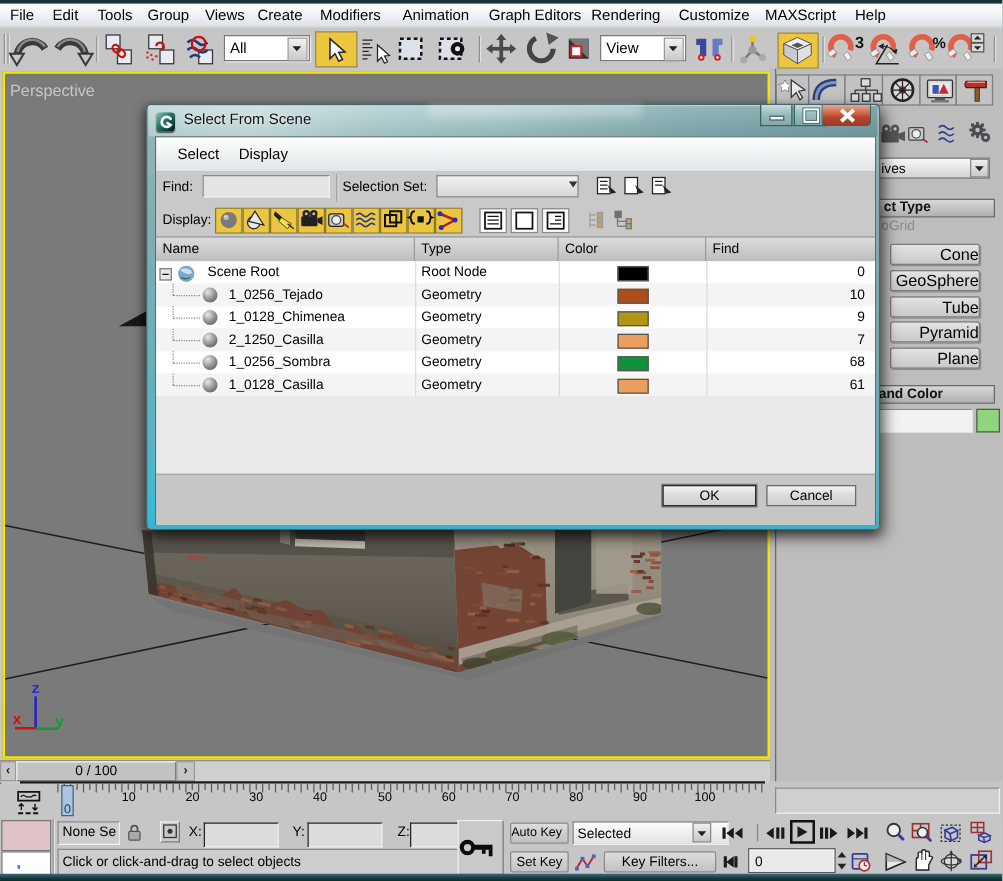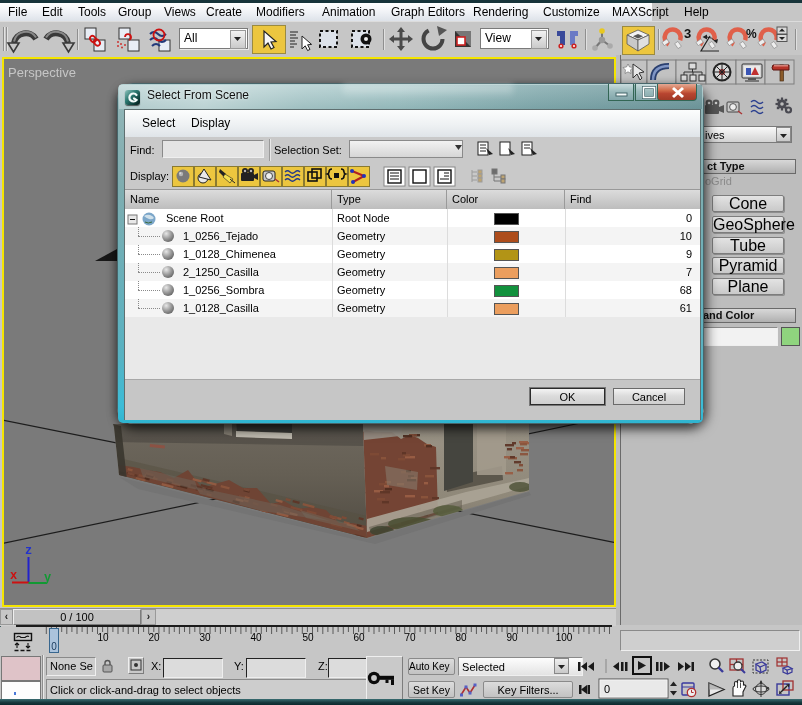--- a/index.html
+++ b/index.html
@@ -1,38 +1,38 @@
 <!DOCTYPE html>
 <html><head><meta charset="utf-8"><style>
 html,body{margin:0;padding:0}
 #root{position:relative;width:802px;height:705px;background:#c6c6c6;font-family:"Liberation Sans",sans-serif;overflow:hidden}
 .abs{position:absolute}
 
 #topstrip{left:0;top:0;width:802px;height:3px;background:#17343a}
-#menubar{left:0;top:3px;width:652px;height:18px;background:linear-gradient(#ffffff,#f2f4f7 45%,#dde2e9);font-size:12px;color:#000;white-space:nowrap}
+#menubar{left:0;top:3px;width:802px;height:18px;background:linear-gradient(#ffffff,#f2f4f7 45%,#dde2e9);font-size:12px;color:#000;white-space:nowrap}
 #menubar span{position:absolute;top:2px}
 
 #toolbar{left:0;top:21px;width:802px;height:34px;background:#c6c6c6;border-top:1px solid #dcdcdc;border-bottom:1px solid #9c9c9c}
 
 #viewport{left:0;top:55px;width:620px;height:553px;background:#c6c6c6}
 #vpinner{left:2px;top:2px;width:610px;height:546px;background:#7a7a7a;border:2px solid #f5e500}
 #persp{left:4px;top:6px;color:#c6c6c6;font-size:13px}
 
 #panel{left:616px;top:55px;width:186px;height:570px;background:#bdbdbd}
 .rollout{position:absolute;left:86px;width:88px;height:13px;background:linear-gradient(#d8d8d8,#b0b0b0);border:1px solid #6a6a6a;font-size:11px;font-weight:bold;color:#111;padding-left:4px;line-height:13px}
-.pbtn{position:absolute;left:96px;width:70px;height:15px;background:linear-gradient(#e3e3e3,#c9c9c9);border:1px solid #7d7d7d;border-radius:2px;font-size:16px;text-align:center;line-height:15px;color:#000;box-shadow:1px 1px 0 #8e8e8e}
+.pbtn{position:absolute;left:96px;width:70px;height:15px;background:linear-gradient(#e3e3e3,#c9c9c9);border:1px solid #7d7d7d;border-radius:2px;font-size:13px;text-align:right;line-height:15px;color:#000;box-shadow:1px 1px 0 #8e8e8e}
 
 #trackrow{left:0;top:608px;width:616px;height:17px;background:#cfcfcf;border-top:1px solid #8e8e8e}
 #rulerrow{left:0;top:627px;width:620px;height:28px;background:#c6c6c6}
 #statusbar{left:0;top:655px;width:802px;height:50px;background:#c6c6c6}
 .sunken{background:#d6d6d6;border:1px solid #8a8a8a;border-right-color:#efefef;border-bottom-color:#efefef}
 .raised{background:#c9c9c9;border:1px solid #efefef;border-right-color:#7d7d7d;border-bottom-color:#7d7d7d}
 .gbtn{background:linear-gradient(#dcdcdc,#c2c2c2);border:1px solid #8a8a8a;border-radius:2px;white-space:nowrap;overflow:hidden}
 
-#dialog{left:117px;top:83px;width:587px;height:341px;border-radius:16px;
+#dialog{left:117px;top:83px;width:587px;height:341px;border-radius:4px;
  background:linear-gradient(165deg,#c2d8d8 0%,#9cbcbd 30%,#88acae 55%,#7ea9ab 100%);
  box-shadow:3px 5px 12px rgba(0,0,0,.6),-2px 3px 8px rgba(0,0,0,.35);border:1px solid #47666b;box-sizing:border-box}
 #dlgborder{position:absolute;left:0;top:0;width:585px;height:339px;border-radius:5px;
  background:linear-gradient(#b7d2d3 0%,#8fb4b6 8%,#7fadb0 30%,#58b2c2 80%,#3bbcd7 95%,#2fb4d0 100%)}
 #dlgtitle{position:absolute;left:29px;top:4px;font-size:12px;color:#101010;text-shadow:0 0 3px rgba(255,255,255,.8)}
 #dlgicon{position:absolute;left:7px;top:6px;width:15px;height:15px;border-radius:3px;background:linear-gradient(135deg,#8fc3bd,#2d7a72 40%,#0c3733 80%,#041a18);box-shadow:0 1px 1px rgba(0,0,0,.6)}
 #dlgcontent{position:absolute;left:6px;top:25px;width:575px;height:309px;background:#c9c9c9;border:1px solid #5f6f70}
 .capbtn{position:absolute;top:0;height:17px;border:1px solid #365;border-top:none;box-sizing:border-box;text-align:center;color:#fff}
 
 #dmenu{position:absolute;left:0;top:0;width:575px;height:27px;background:linear-gradient(#fcfdfd,#eef1f3 55%,#dfe4e8);border-bottom:1px solid #b5b5b5;font-size:12px;color:#000}

